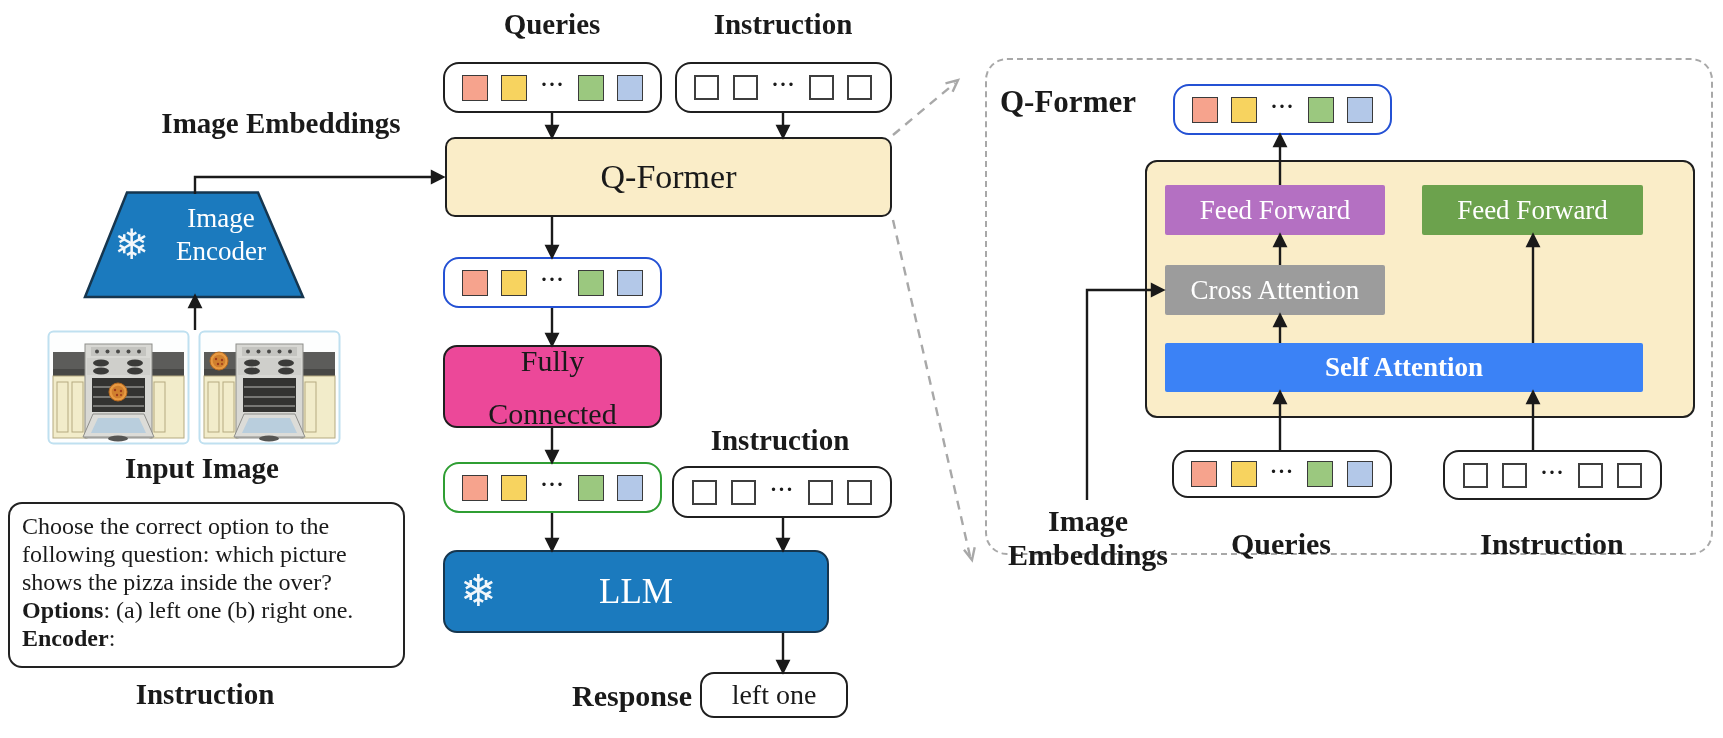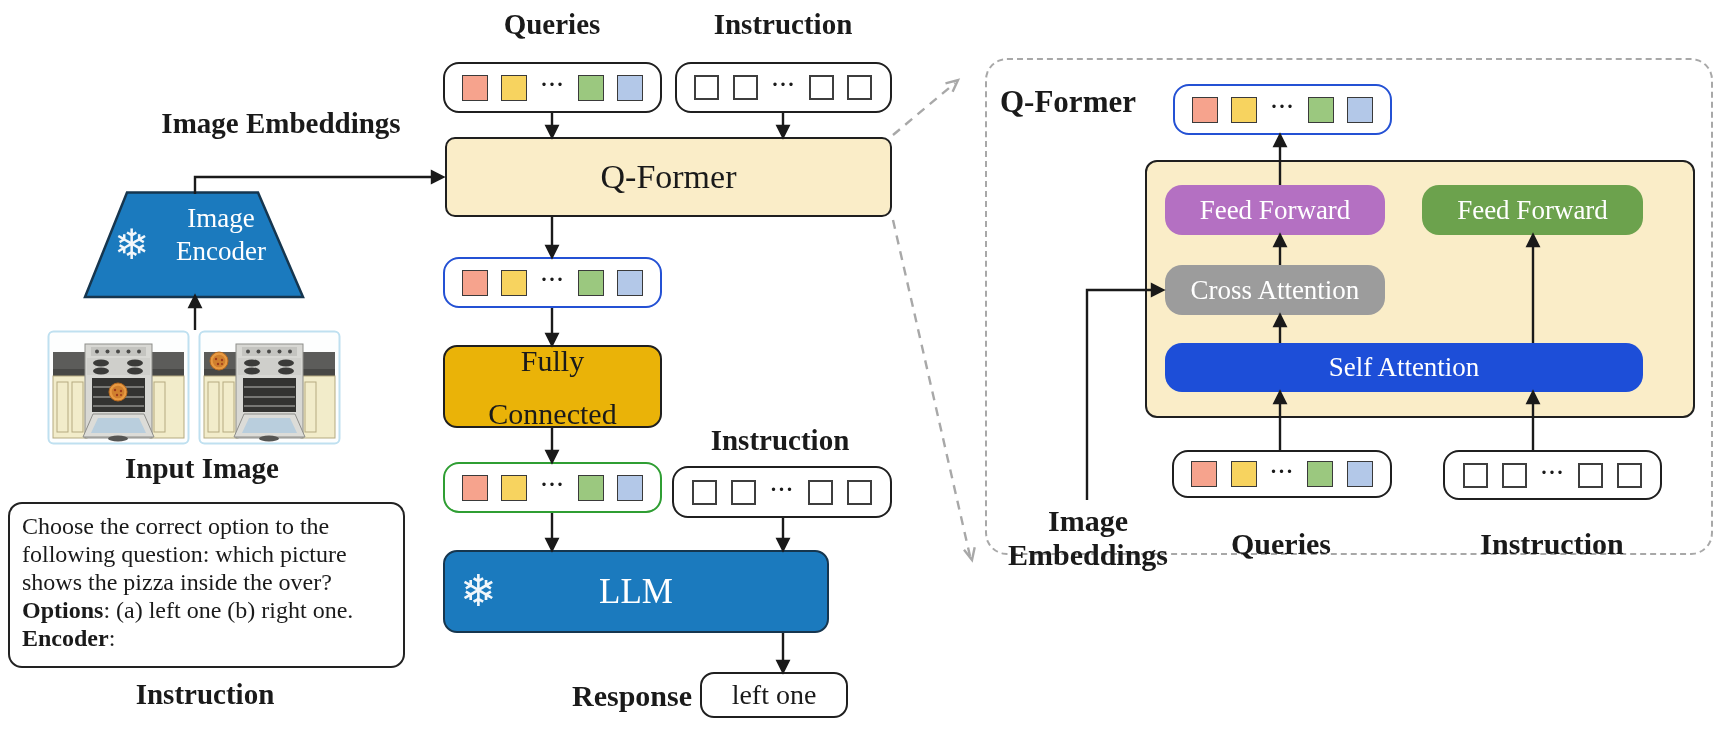--- a/index.html
+++ b/index.html
@@ -20,21 +20,21 @@
   .tokenbox.outline { border-width:2.5px; }
   .tok { width:26px; height:26px; border:1.6px solid #3a3a3a; display:inline-block; box-sizing:border-box; }
   .tok.white { width:25px; height:25px; border:2px solid #3e3e3e; background:#ffffff; }
   .dots { font-size:21px; font-weight:bold; letter-spacing:1px; line-height:1; transform:translateY(-3px); }
 
   
   .procbox { border:2px solid #1f1f1f; border-radius:10px; z-index:2;
              display:flex; align-items:center; justify-content:center; text-align:center; }
   .procbox.round14 { border-radius:14px; }
 
-  .innerblock { border-radius:17px; z-index:3; display:flex; align-items:center; justify-content:center;
+  .innerblock { border-radius:2px; z-index:3; display:flex; align-items:center; justify-content:center;
                 color:#ffffff; font-size:27px; }
 
   .snow { font-family:"DejaVu Sans",sans-serif; color:#f2f7fb; z-index:4; line-height:1; }
 
   .dashedpanel { border:2.5px dashed #a8a8a8; border-radius:22px; z-index:1; background:transparent; }
 
   .instrbox { border:2px solid #222222; border-radius:14px; background:#ffffff;
               padding:8px 12px; font-size:24px; line-height:28px; z-index:3; }
   .instrbox .line { display:block; white-space:nowrap; }
 
@@ -191,21 +191,21 @@
   </div>
 
   <div class="abs tokenbox outline" style="left: 443px; top: 257px; width: 219px; height: 51px; border-color: rgb(36, 81, 212);">
     <span class="tok" style="background: rgb(246, 163, 141);"></span>
     <span class="tok" style="background: rgb(247, 211, 95);"></span>
     <span class="dots">···</span>
     <span class="tok" style="background: rgb(155, 200, 127);"></span>
     <span class="tok" style="background: rgb(179, 200, 232);"></span>
   </div>
 
-  <div class="abs procbox round14" style="left: 443px; top: 345px; width: 219px; height: 83px; font-size: 30px; line-height: 37px; background: #eab308; align-items: center;">
+  <div class="abs procbox round14" style="left: 443px; top: 345px; width: 219px; height: 83px; font-size: 30px; line-height: 37px; background: #ec4899; align-items: center;">
     <div>
       <span style="display:block;">Fully</span>
       <span style="display:block;margin-top:16px;">Connected</span>
     </div>
   </div>
 
   <div class="abs tokenbox outline" style="left: 443px; top: 462px; width: 219px; height: 51px; border-color: rgb(47, 158, 51);">
     <span class="tok" style="background: rgb(246, 163, 141);"></span>
     <span class="tok" style="background: rgb(247, 211, 95);"></span>
     <span class="dots">···</span>
@@ -253,21 +253,21 @@
   </div>
 
   <div class="abs innerblock" style="left: 1422px; top: 185px; width: 221px; height: 50px; background: rgb(108, 162, 77);">
     <span>Feed Forward</span>
   </div>
 
   <div class="abs innerblock" style="left: 1165px; top: 265px; width: 220px; height: 50px; background: rgb(156, 156, 156);">
     <span>Cross Attention</span>
   </div>
 
-  <div class="abs innerblock" style="left: 1165px; top: 343px; width: 478px; height: 49px; background: #1d4ed8;">
+  <div class="abs innerblock" style="left: 1165px; top: 343px; width: 478px; height: 49px; background: #3b82f6; font-weight: bold;">
     <span>Self Attention</span>
   </div>
 
   <div class="abs tokenbox" style="left:1172px; top:450px; width:220px; height:48px;">
     <span class="tok" style="background: rgb(246, 163, 141);"></span>
     <span class="tok" style="background: rgb(247, 211, 95);"></span>
     <span class="dots">···</span>
     <span class="tok" style="background: rgb(155, 200, 127);"></span>
     <span class="tok" style="background: rgb(179, 200, 232);"></span>
   </div>

